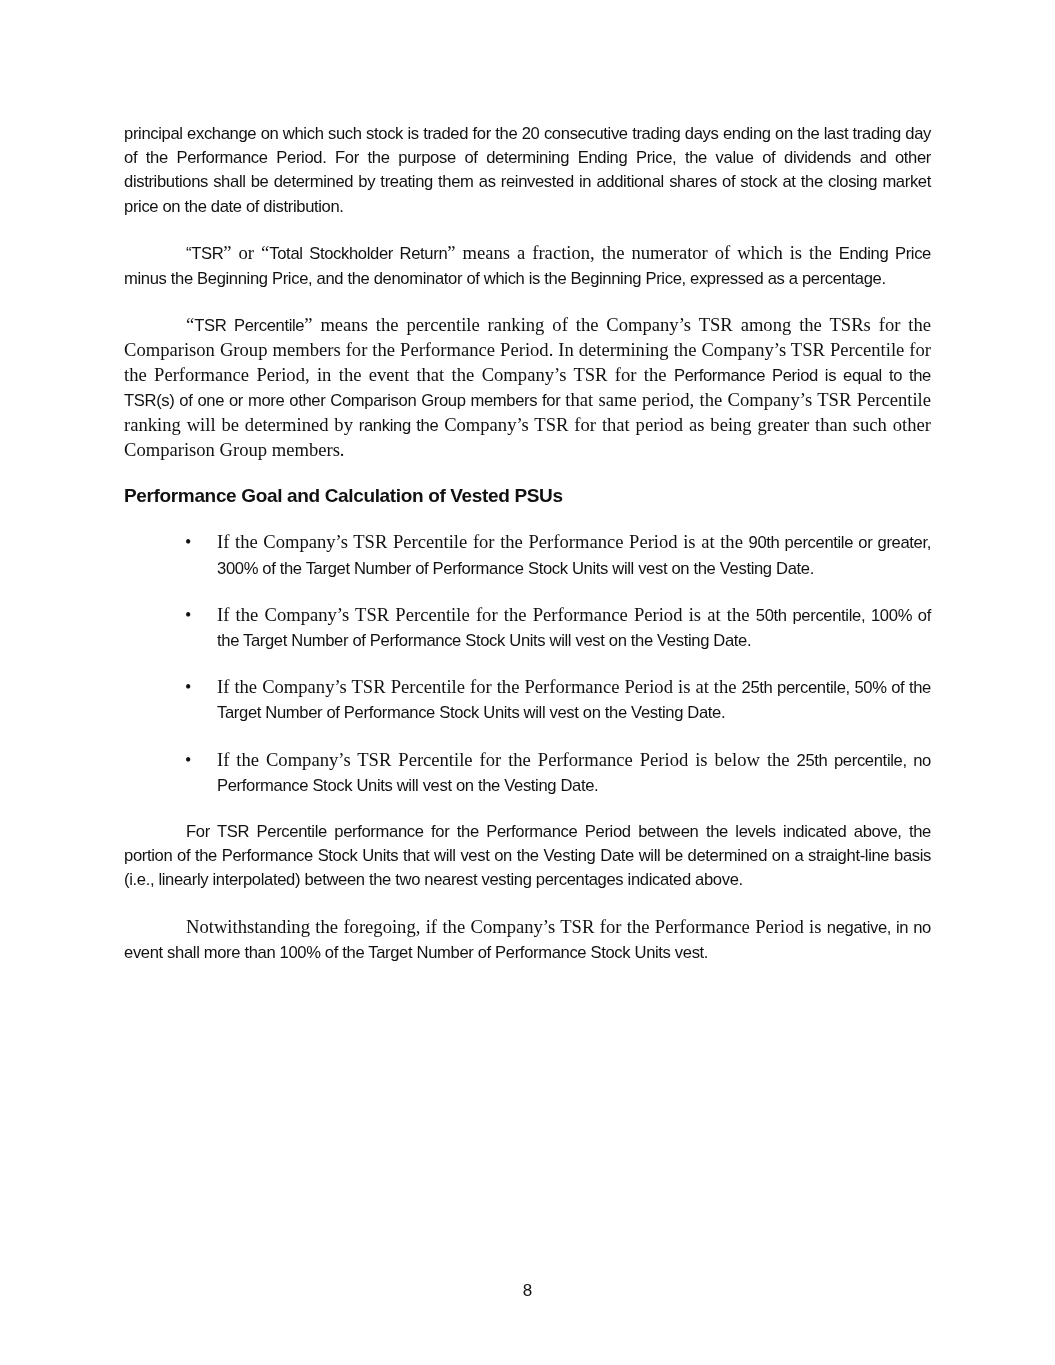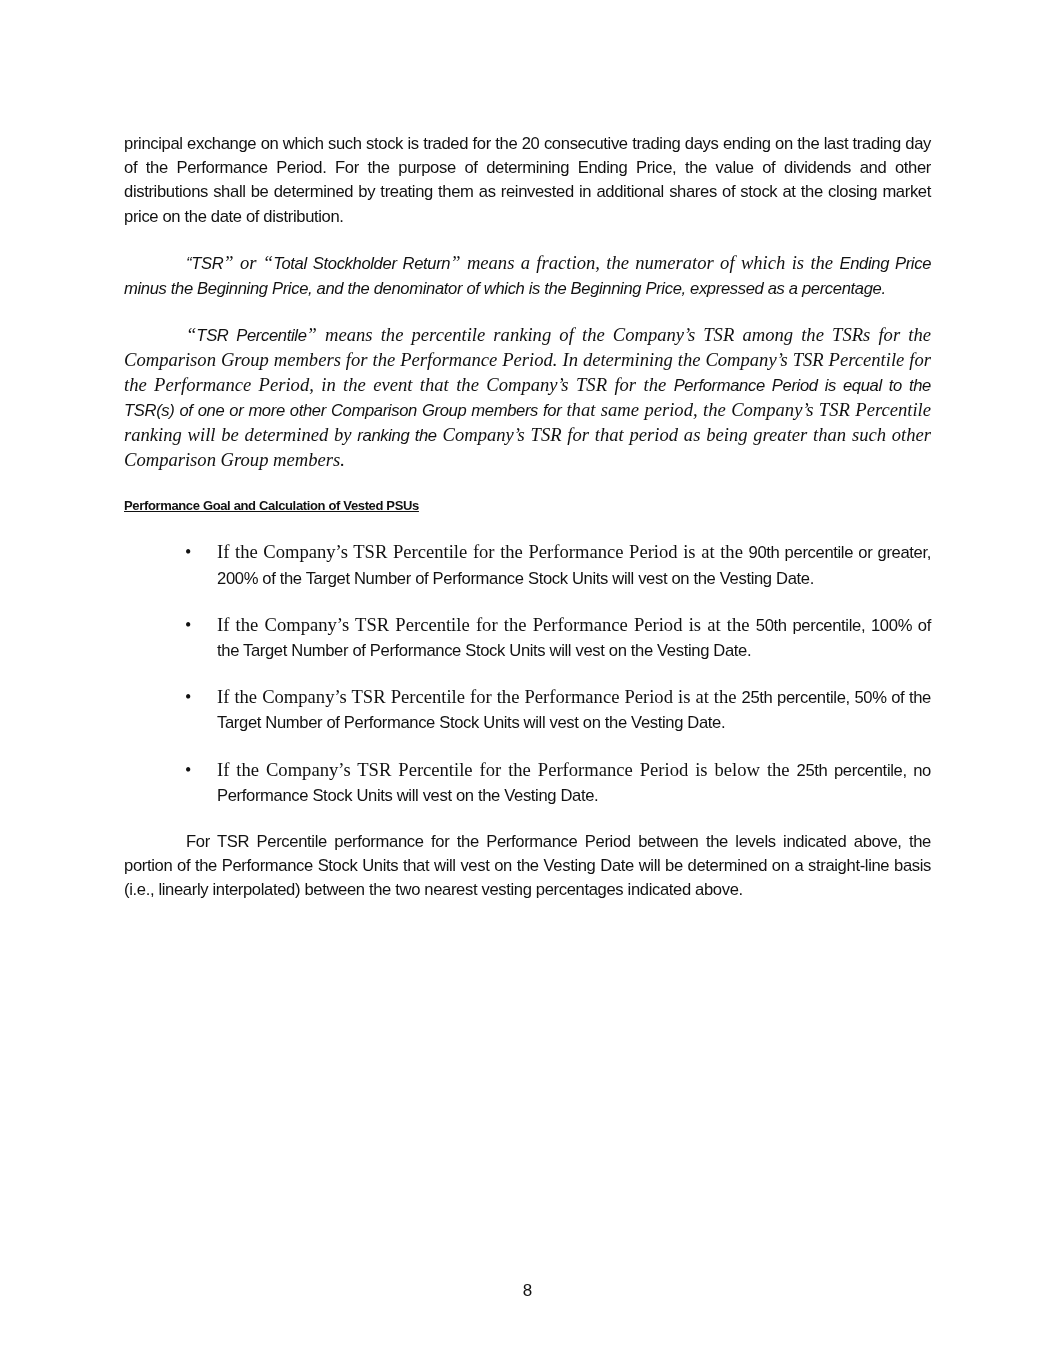--- a/index.html
+++ b/index.html
@@ -1,48 +1,49 @@
 <!DOCTYPE html>
 <html><head>
 <meta charset="utf-8">
 <style>
   html, body { margin: 0; padding: 0; background: #ffffff; }
   body { width: 1055px; height: 1365px; position: relative; overflow: hidden; color: #111; }
-  .page { position: absolute; left: 124px; top: 132px; width: 807px; }
+  .page { position: absolute; left: 124px; top: 122px; width: 807px; }
   .p { margin: 0; font-size: 17.4px; line-height: 24.2px; text-align: justify; }
   .sans { font-family: "Liberation Sans", sans-serif; font-size: 16.6px; letter-spacing: -0.35px; }
   .serif { font-family: "Liberation Serif", serif; font-size: 18.6px; }
   .indent { text-indent: 62px; }
-  .gap { margin-top: 22px; font-style: italic; }
-  .heading { font-family: "Liberation Sans", sans-serif; font-size: 13px; letter-spacing: -0.35px; text-decoration: underline; margin: 22px 0 8px 0; line-height: 24px; }
+  .gap { margin-top: 22px; }
+  .heading { font-family: "Liberation Sans", sans-serif; font-size: 19px; letter-spacing: -0.35px; margin: 22px 0 8px 0; line-height: 24px; }
   .bullets { list-style: none; margin: 22px 0 0 0; padding: 0; }
   .bullet { position: relative; padding-left: 93px; margin: 0 0 22px 0; }
   .bullet .dot { position: absolute; left: 61px; top: 0; font-family: "Liberation Serif", serif; font-size: 18px; line-height: 24.2px; }
   .pagenum { position: absolute; top: 1281px; left: 0; width: 1055px; text-align: center; font-family: "Liberation Sans", sans-serif; font-size: 17px; }
 </style>
 </head>
 <body>
 
 <div class="page">
 
   <p class="p sans">principal exchange on which such stock is traded for the 20 consecutive trading days ending on the last trading day of the Performance Period. For the purpose of determining Ending Price, the value of dividends and other distributions shall be determined by treating them as reinvested in additional shares of stock at the closing market price on the date of distribution.</p>
 
   <p class="p indent gap"><span class="sans">“TSR</span><span class="serif">” or “</span><span class="sans">Total Stockholder Return</span><span class="serif">” means a fraction, the numerator of which is the </span><span class="sans">Ending Price minus the Beginning Price, and the denominator of which is the Beginning Price, expressed as a percentage.</span></p>
 
   <p class="p indent gap"><span class="serif">“</span><span class="sans">TSR Percentile</span><span class="serif">” means the percentile ranking of the Company’s TSR among the TSRs for the Comparison Group members for the Performance Period. In determining the Company’s TSR Percentile for the Performance Period, in the event that the Company’s TSR for the </span><span class="sans">Performance Period is equal to the TSR(s) of one or more other Comparison Group members for </span><span class="serif">that same period, the Company’s TSR Percentile ranking will be determined by </span><span class="sans">ranking the</span><span class="serif"> Company’s TSR for that period as being greater than such other Comparison Group members.</span></p>
 
   <h2 class="heading">Performance Goal and Calculation of Vested PSUs</h2>
 
 
   <ul class="bullets">
-    <li class="p bullet"><span class="dot">•</span><span class="serif">If the Company’s TSR Percentile for the Performance Period is at the </span><span class="sans">90th percentile or greater, 200% of the Target Number of Performance Stock Units will vest on the Vesting Date.</span></li>
+    <li class="p bullet"><span class="dot">•</span><span class="serif">If the Company’s TSR Percentile for the Performance Period is at the </span><span class="sans">90th percentile or greater, 300% of the Target Number of Performance Stock Units will vest on the Vesting Date.</span></li>
     <li class="p bullet"><span class="dot">•</span><span class="serif">If the Company’s TSR Percentile for the Performance Period is at the </span><span class="sans">50th percentile, 100% of the Target Number of Performance Stock Units will vest on the Vesting Date.</span></li>
     <li class="p bullet"><span class="dot">•</span><span class="serif">If the Company’s TSR Percentile for the Performance Period is at the </span><span class="sans">25th percentile, 50% of the Target Number of Performance Stock Units will vest on the Vesting Date.</span></li>
     <li class="p bullet"><span class="dot">•</span><span class="serif">If the Company’s TSR Percentile for the Performance Period is below the </span><span class="sans">25th percentile, no Performance Stock Units will vest on the Vesting Date.</span></li>
   </ul>
 
   <p class="p sans indent">For TSR Percentile performance for the Performance Period between the levels indicated above, the portion of the Performance Stock Units that will vest on the Vesting Date will be determined on a straight-line basis (i.e., linearly interpolated) between the two nearest vesting percentages indicated above.</p>
 
+  <p class="p indent gap"><span class="serif">Notwithstanding the foregoing, if the Company’s TSR for the Performance Period is </span><span class="sans">negative, in no event shall more than 100% of the Target Number of Performance Stock Units vest.</span></p>
 
 
 </div>
 
 <div class="pagenum">8</div>
 
 </body></html>

